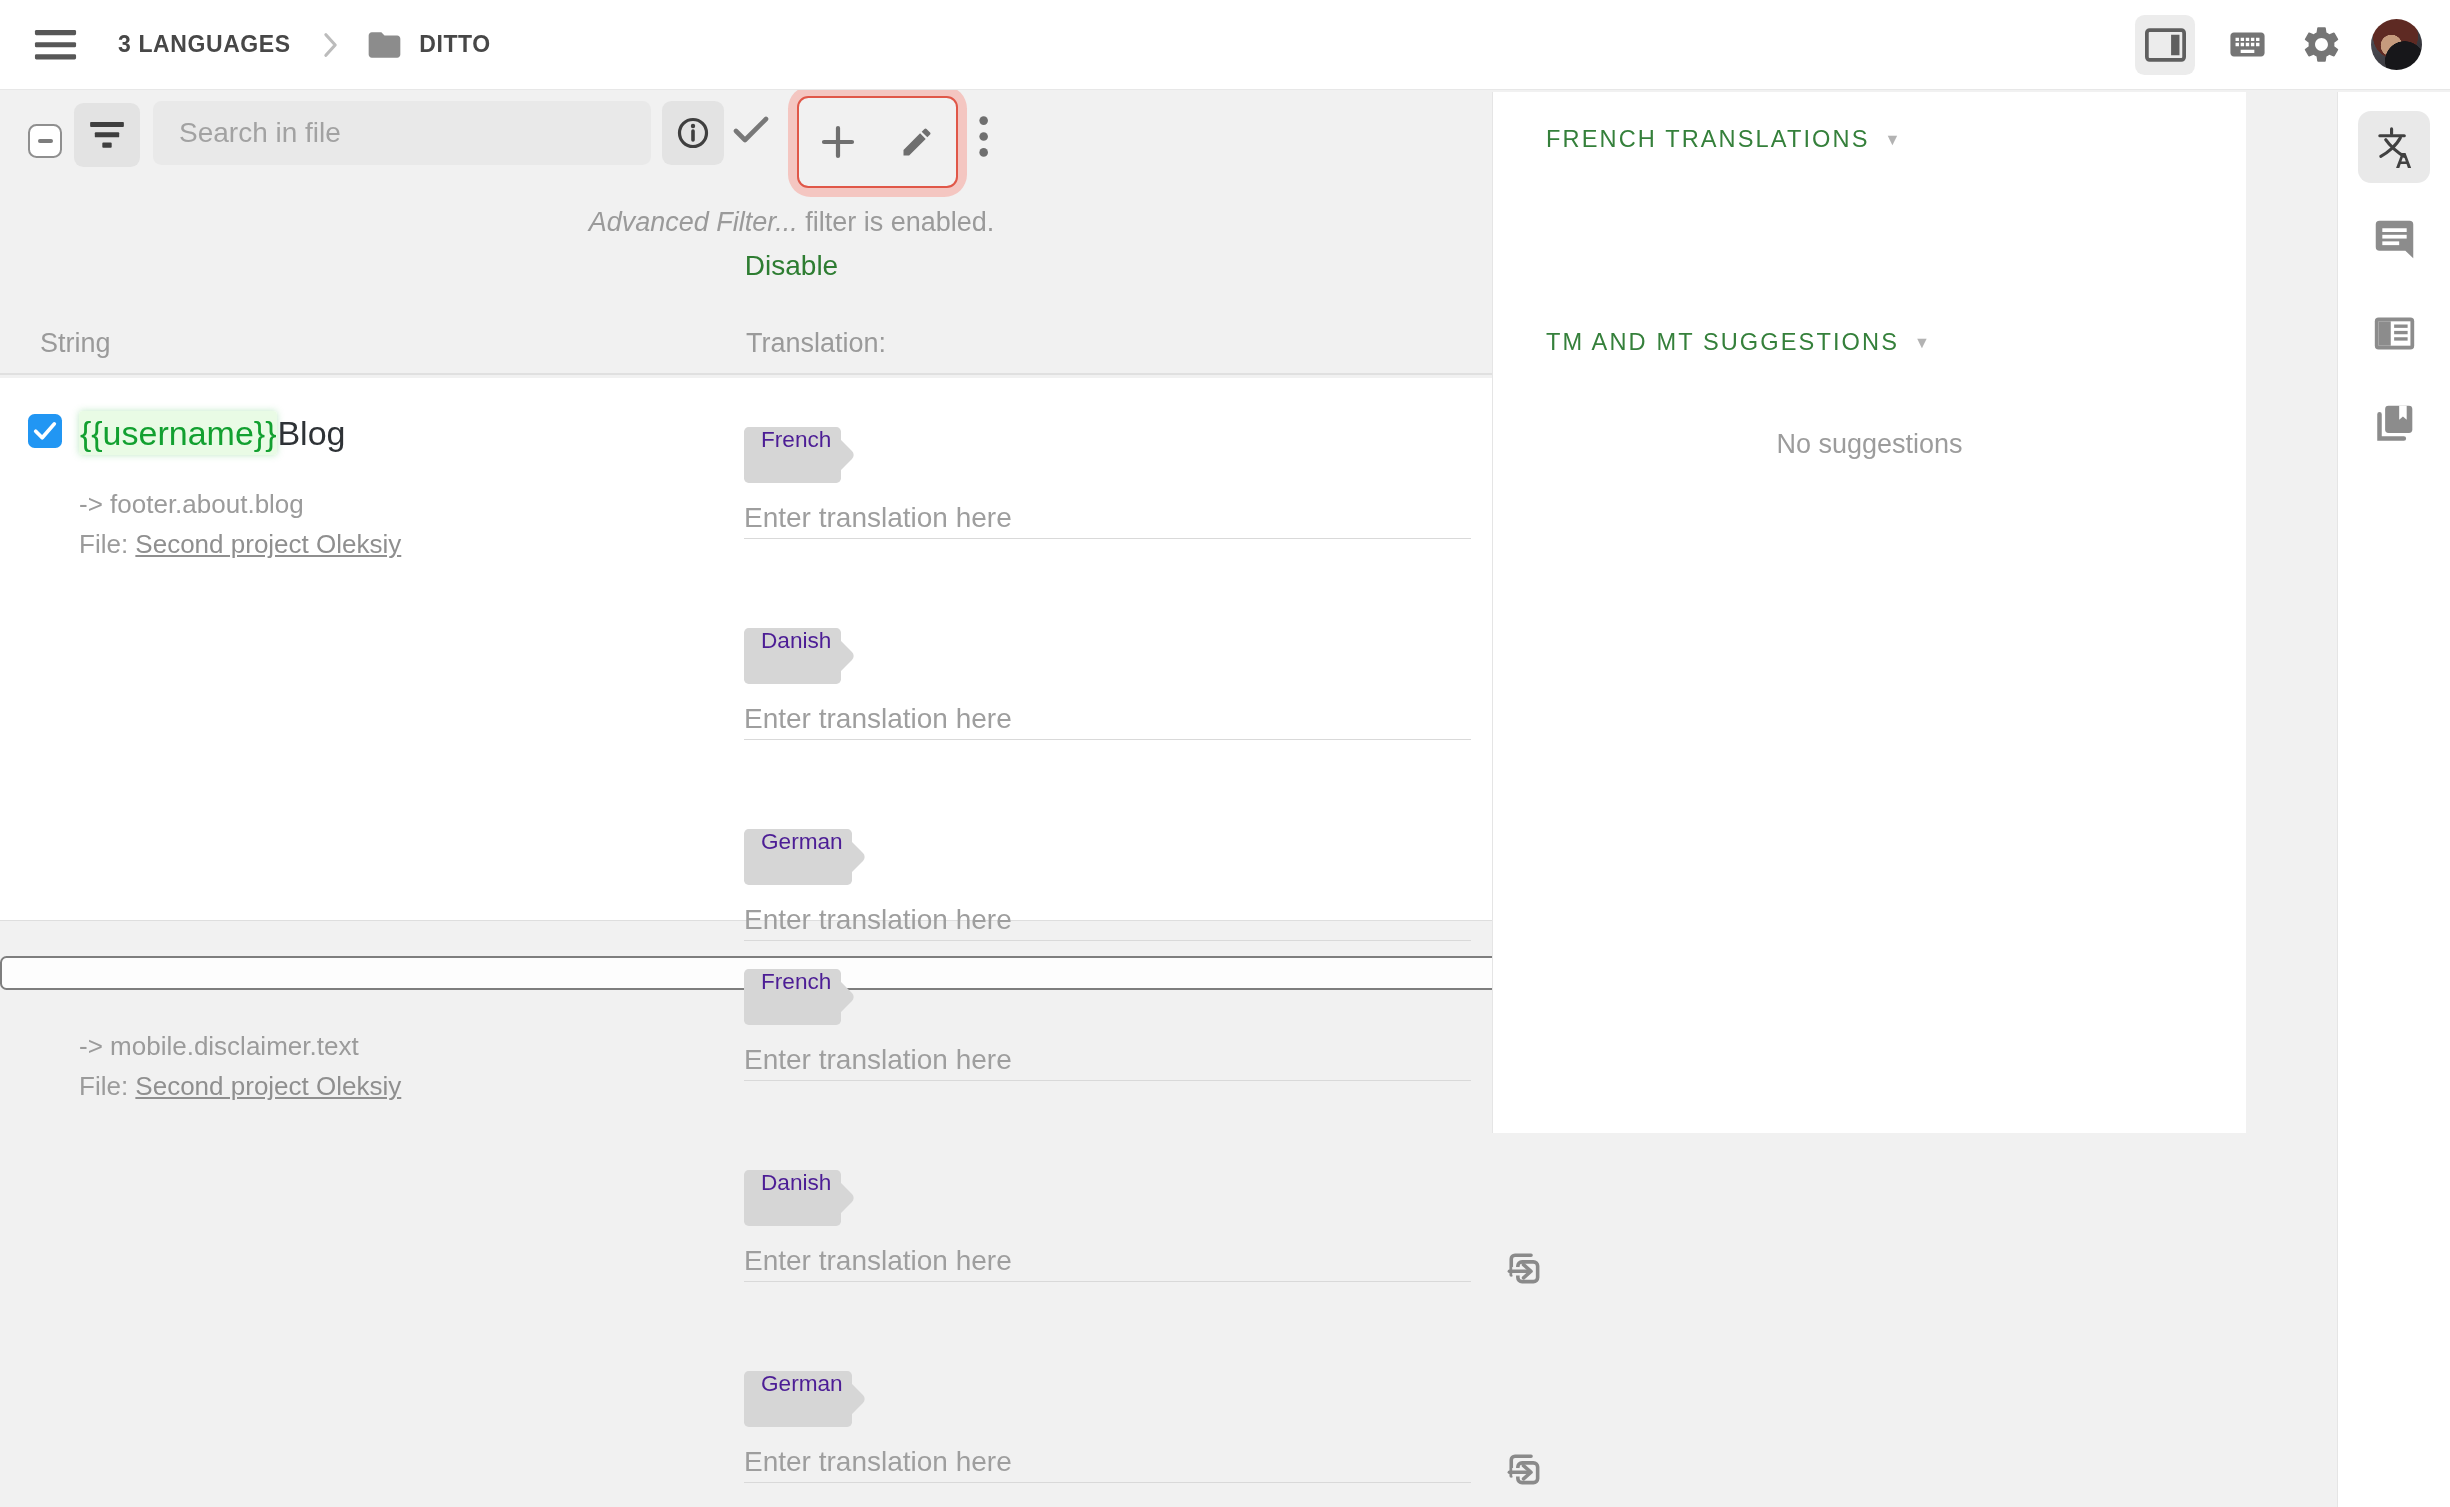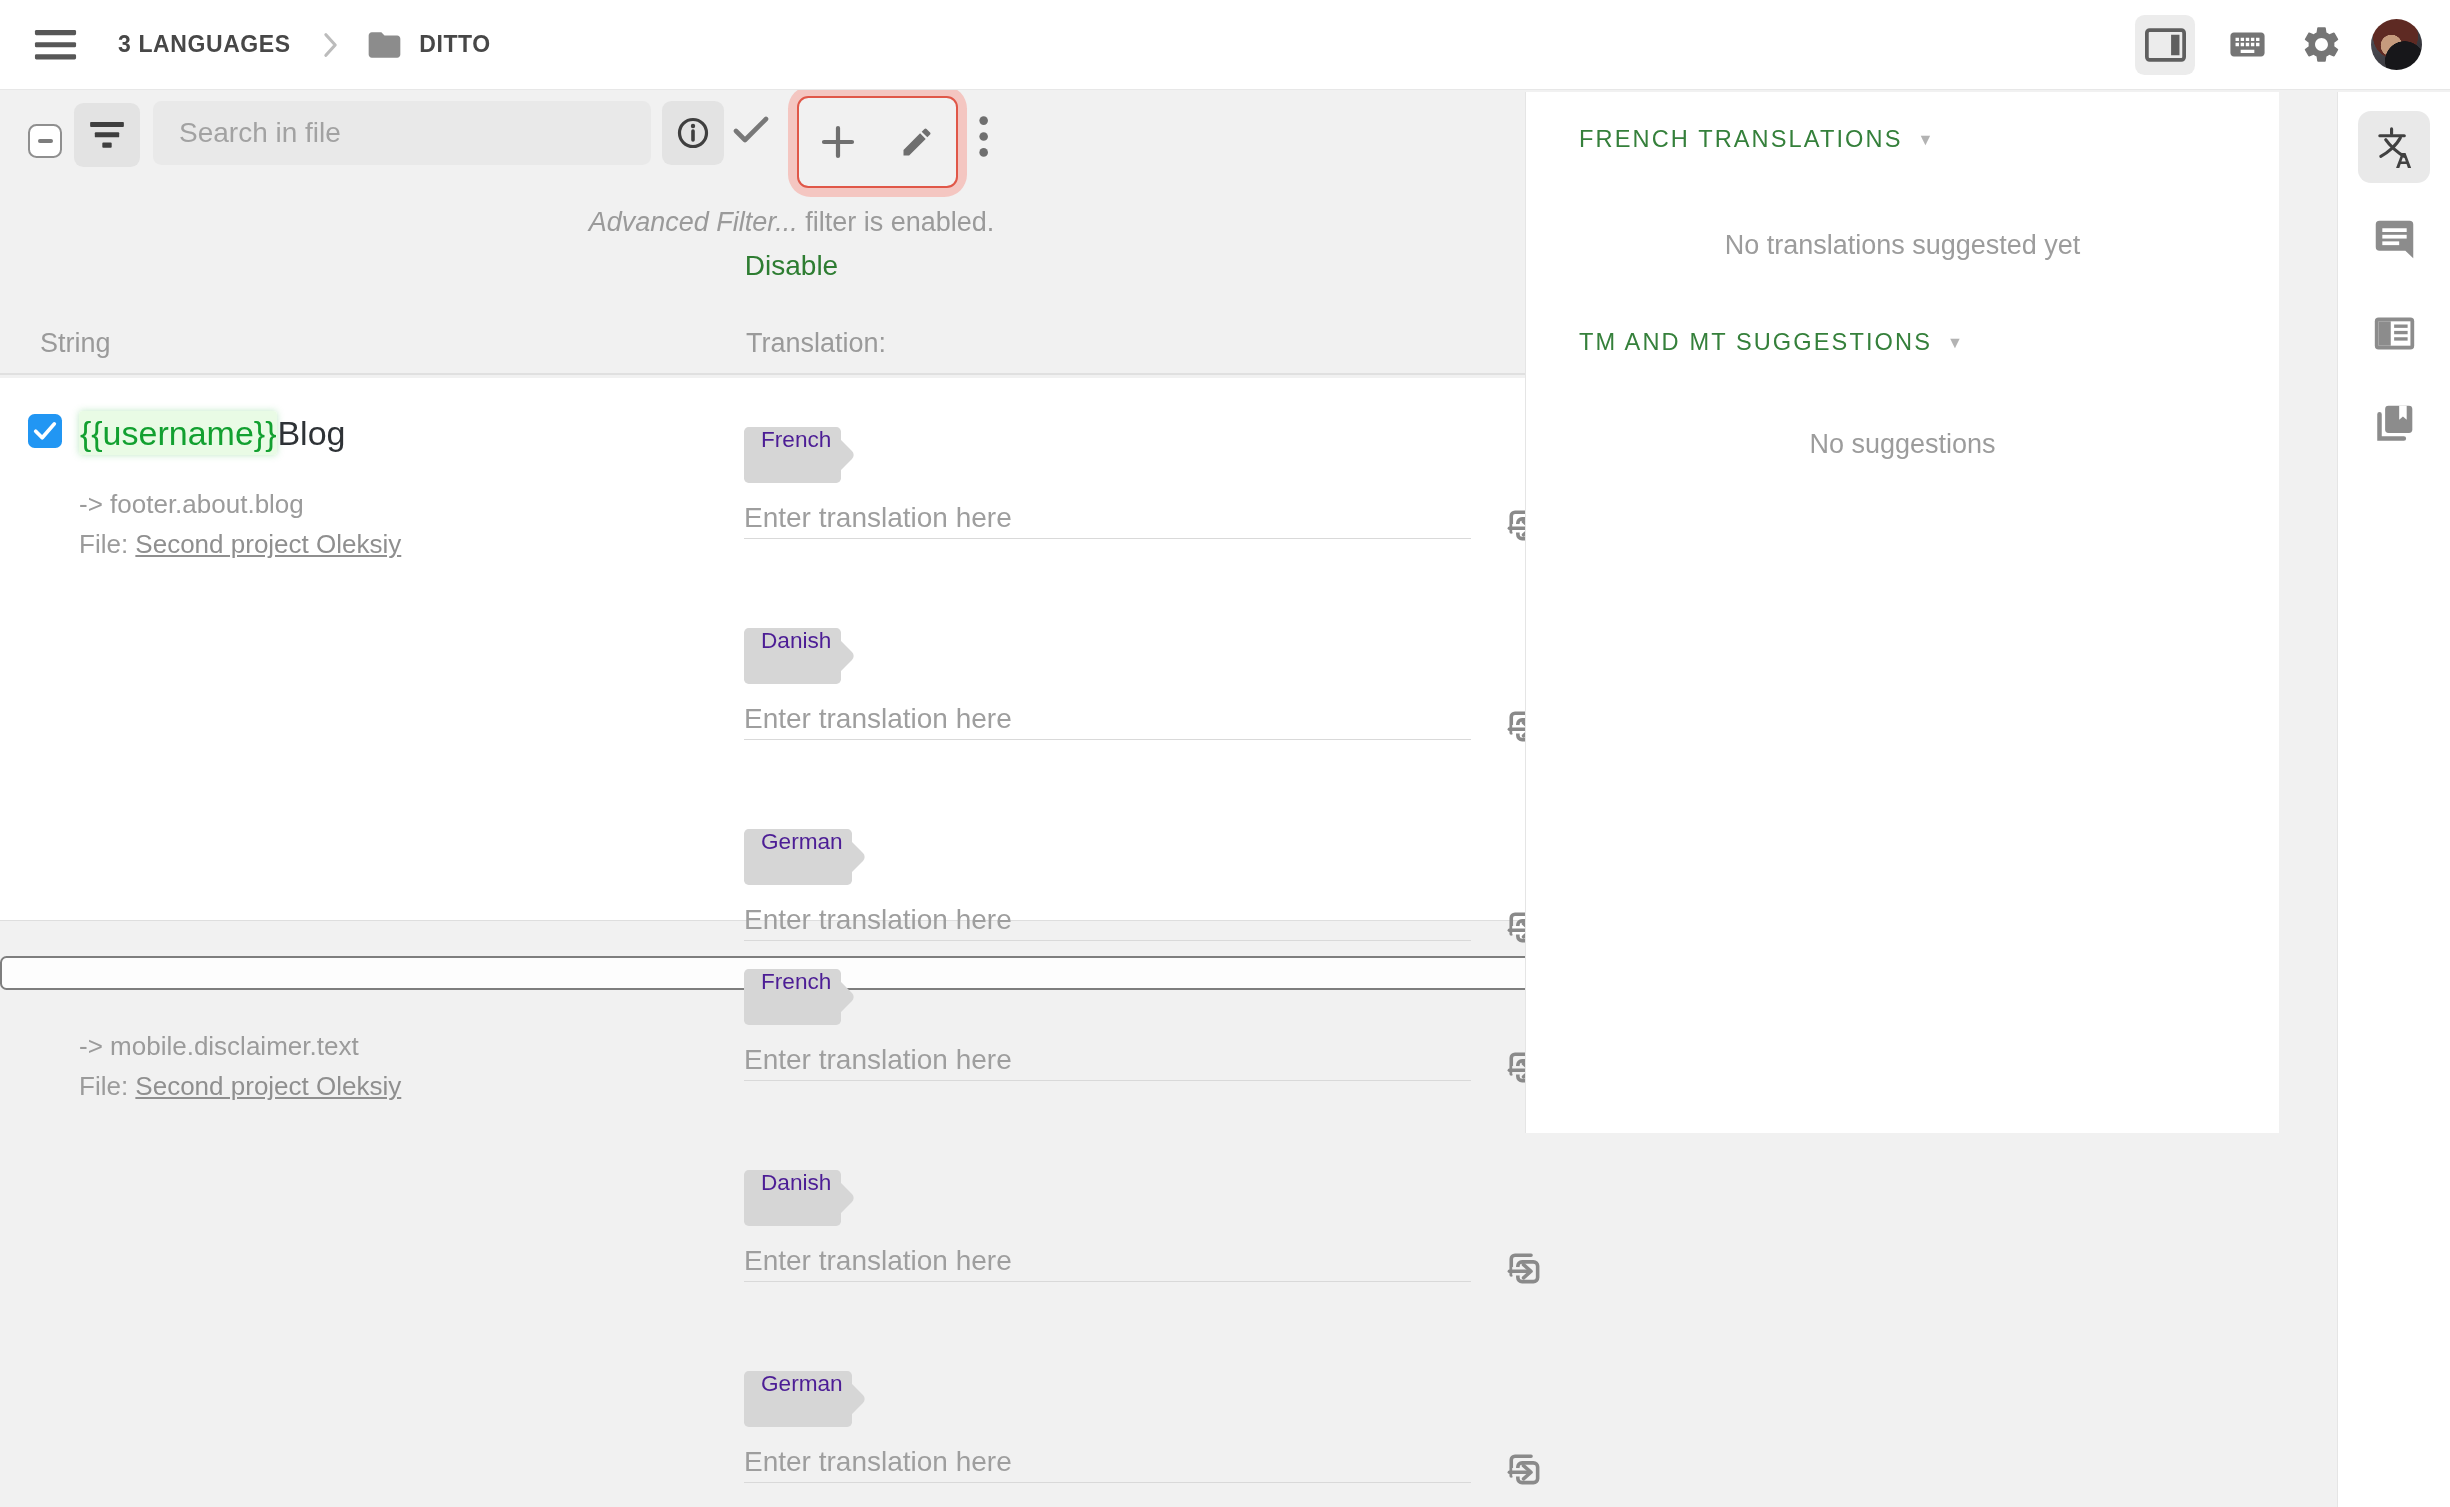--- a/index.html
+++ b/index.html
@@ -92,21 +92,21 @@
   .row1 .copy-erase { stroke:#ffffff; } .row1 .copy-fill { fill:#ffffff; }
   .row2 .copy-erase { stroke:#f1f1f1; } .row2 .copy-fill { fill:#f1f1f1; }
 
   .pager { position:absolute; left:1209px; top:1330px; width:365px; height:77px; background:#8d8d8d; border-radius:9.4px;
            display:flex; align-items:center; z-index:6; }
   .pager-label { margin-left:28px; font-size:28px; font-weight:bold; letter-spacing:1.9px; color:#d6d6d6; }
   .pager-arrows { margin-left:auto; margin-right:19px; display:flex; gap:28px; }
   .pager-arrows button { background:none; border:none; cursor:pointer; display:flex; }
 
   
-  .panel { position:absolute; left:1525px; top:92px; width:754px; height:1041px; background:#ffffff; border-left:1.9px solid #e5e5e5; }
+  .panel { position:absolute; left:1492px; top:92px; width:754px; height:1041px; background:#ffffff; border-left:1.9px solid #e5e5e5; }
   .sec-title { position:absolute; left:53px; background:none; border:none; cursor:pointer; display:flex; align-items:center;
                font-size:23.6px; letter-spacing:2.1px; color:#35803b; font-family:"Liberation Sans",sans-serif; }
   .sec-title .tri { margin-left:15px; font-size:16px; color:#b3b3b3; letter-spacing:0; }
   .sec-title-1 { top:34px; } .sec-title-2 { top:237px; }
   .empty { position:absolute; left:0; width:100%; text-align:center; font-size:27px; color:#9c9c9c; }
   .empty-1 { top:138px; } .empty-2 { top:337px; }
 
   
   .rail { position:absolute; left:2337px; top:92px; width:113px; height:1415px; background:#ffffff;
           border-left:1.9px solid #e5e5e5; display:flex; flex-direction:column; align-items:center; padding-top:19px; }
@@ -358,21 +358,20 @@
       </div>
     </article>
 
   </section>
 
   <aside class="panel">
     <button class="sec-title sec-title-1">
       <span>FRENCH TRANSLATIONS</span>
       <span class="tri">▼</span>
     </button>
-    <div class="empty empty-1">No translations suggested yet</div>
 
     <button class="sec-title sec-title-2">
       <span>TM AND MT SUGGESTIONS</span>
       <span class="tri">▼</span>
     </button>
     <div class="empty empty-2">No suggestions</div>
   </aside>
 
   <aside class="rail">
     <button class="rail-btn rail-tile">

